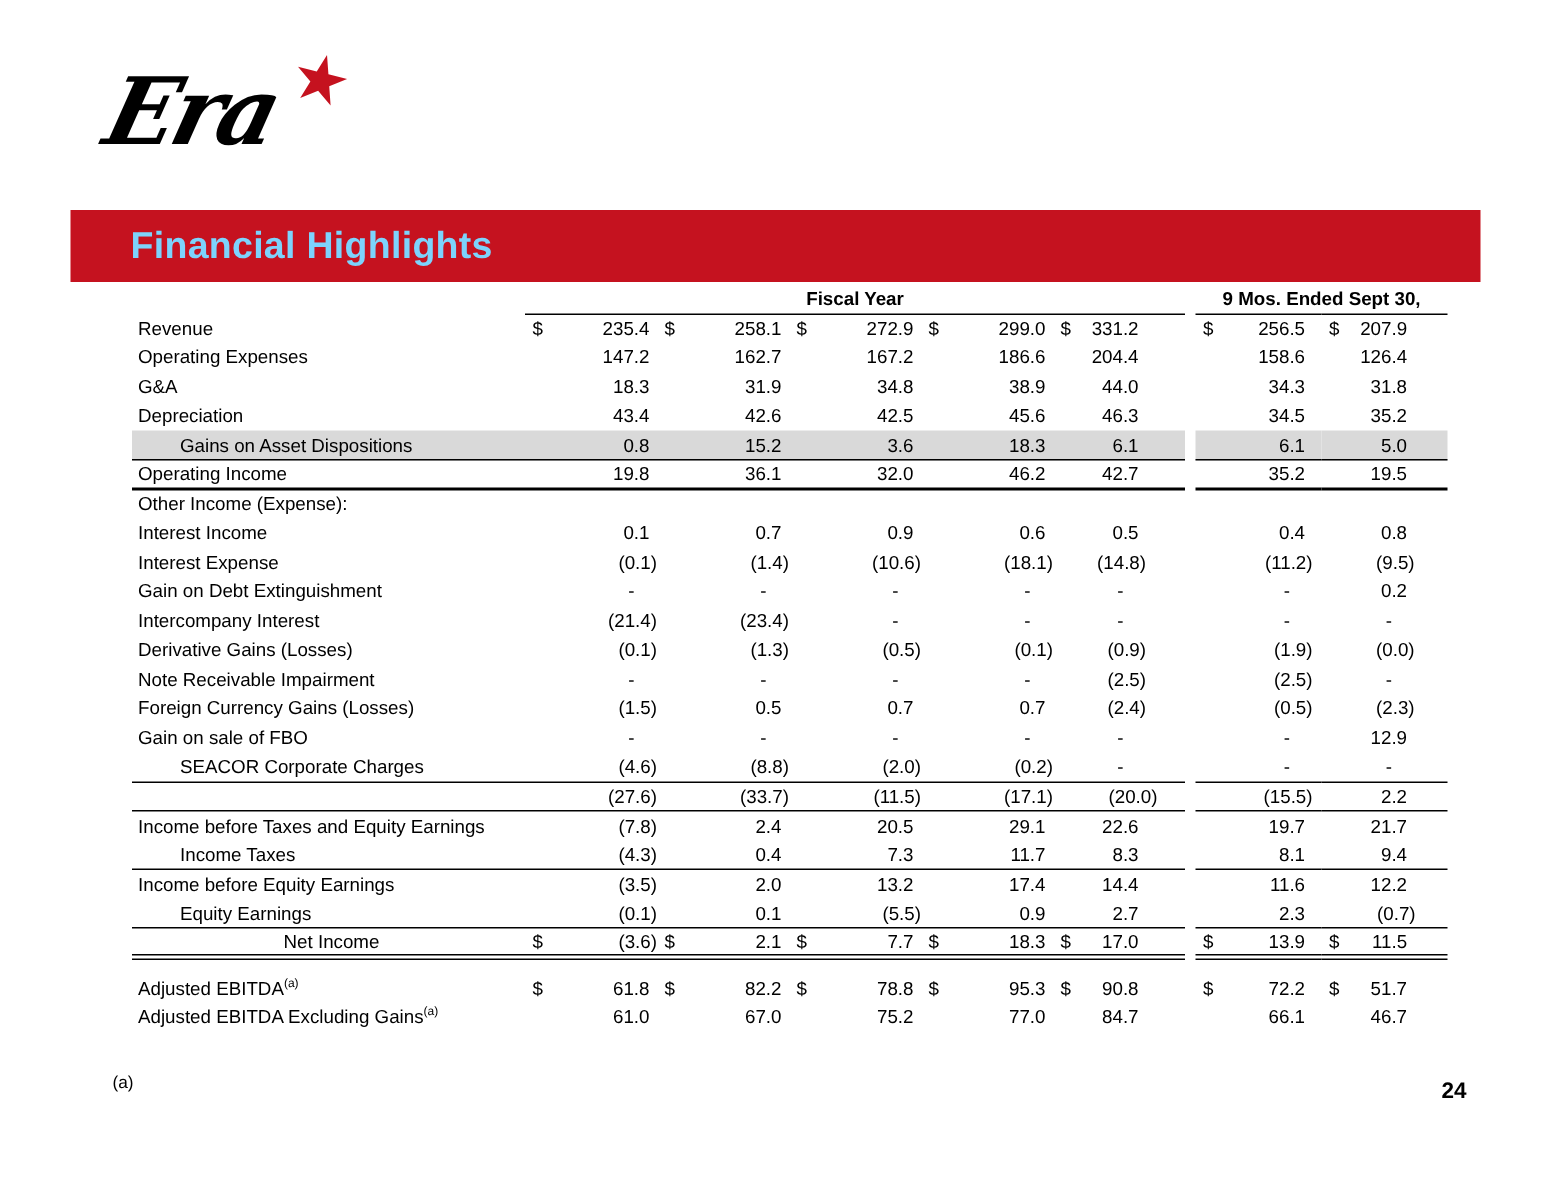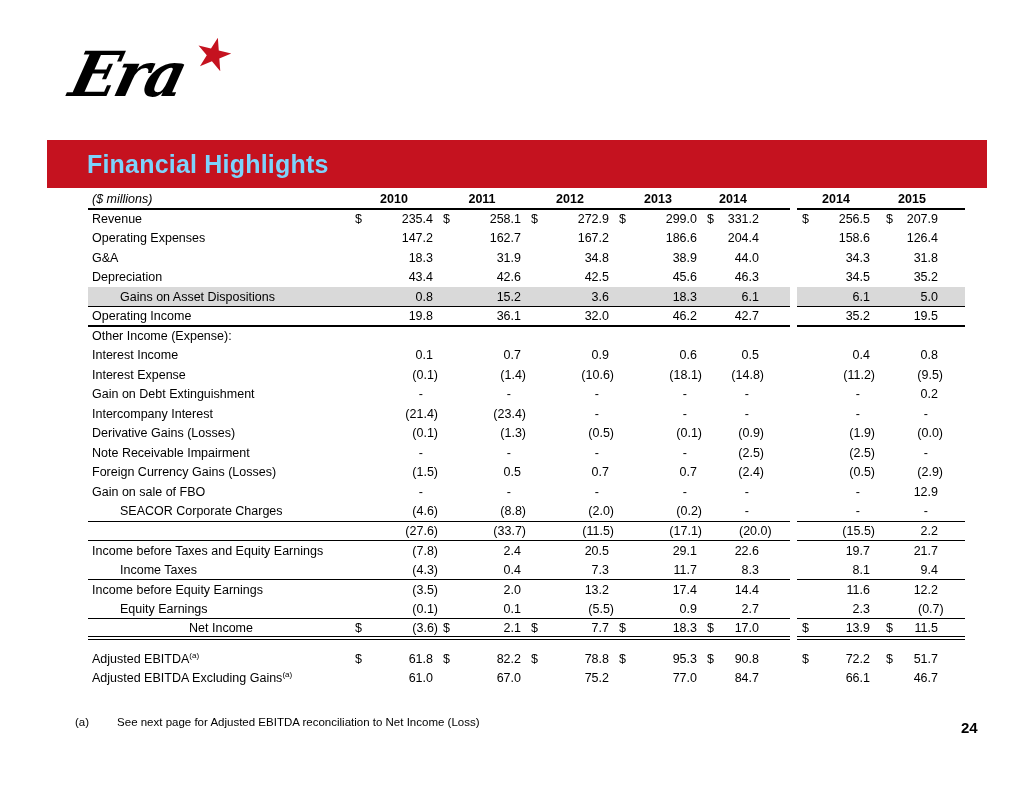--- a/index.html
+++ b/index.html
@@ -107,30 +107,25 @@
       <col style="width:88px">
         <col style="width:88px">
         <col style="width:88px">
         <col style="width:88px">
         <col style="width:88px">
       <col style="width:7px">
       <col style="width:84px">
         <col style="width:84px">
     </colgroup>
     <thead>
-      <tr class="years">
-        <td class="lbl units">($ millions)</td>
-        <td class="yr c0">2010</td>
-        <td class="yr c1">2011</td>
-        <td class="yr c2">2012</td>
-        <td class="yr c3">2013</td>
-        <td class="yr c4">2014</td>
+      <tr class="groups">
+        <td class="lbl"></td>
+        <td class="ghdr" colspan="5">Fiscal Year</td>
         <td class="gap"></td>
-        <td class="yr c5">2014</td>
-        <td class="yr c6">2015</td>
+        <td class="ghdr" colspan="2">9 Mos. Ended Sept 30,</td>
       </tr>
     </thead>
     <tbody>
         <tr class="">
           <td class="lbl">Revenue</td>
           <td class="num c0">
             <div class="cellin">
               <span class="cur">$</span>
               <span class="val">235.4</span>
             </div>
@@ -760,21 +755,21 @@
           <td class="gap"></td>
           <td class="num c5">
             <div class="cellin">
               <span class="cur"></span>
               <span class="val paren">(0.5)</span>
             </div>
           </td>
           <td class="num c6">
             <div class="cellin">
               <span class="cur"></span>
-              <span class="val paren">(2.9)</span>
+              <span class="val paren">(2.3)</span>
             </div>
           </td>
         </tr>
         <tr class="">
           <td class="lbl">Gain on sale of FBO</td>
           <td class="num c0">
             <div class="cellin">
               <span class="cur"></span>
               <span class="val dash">-</span>
             </div>
@@ -1232,18 +1227,17 @@
               <span class="cur"></span>
               <span class="val">46.7</span>
             </div>
           </td>
         </tr>
       </tbody>
   </table>
 
   <div class="footnote">
     <span>(a)</span>
-    <span>See next page for Adjusted EBITDA reconciliation to Net Income (Loss)</span>
   </div>
 
   <div class="pagenum">24</div>
 
 </div>
 
 </body></html>

